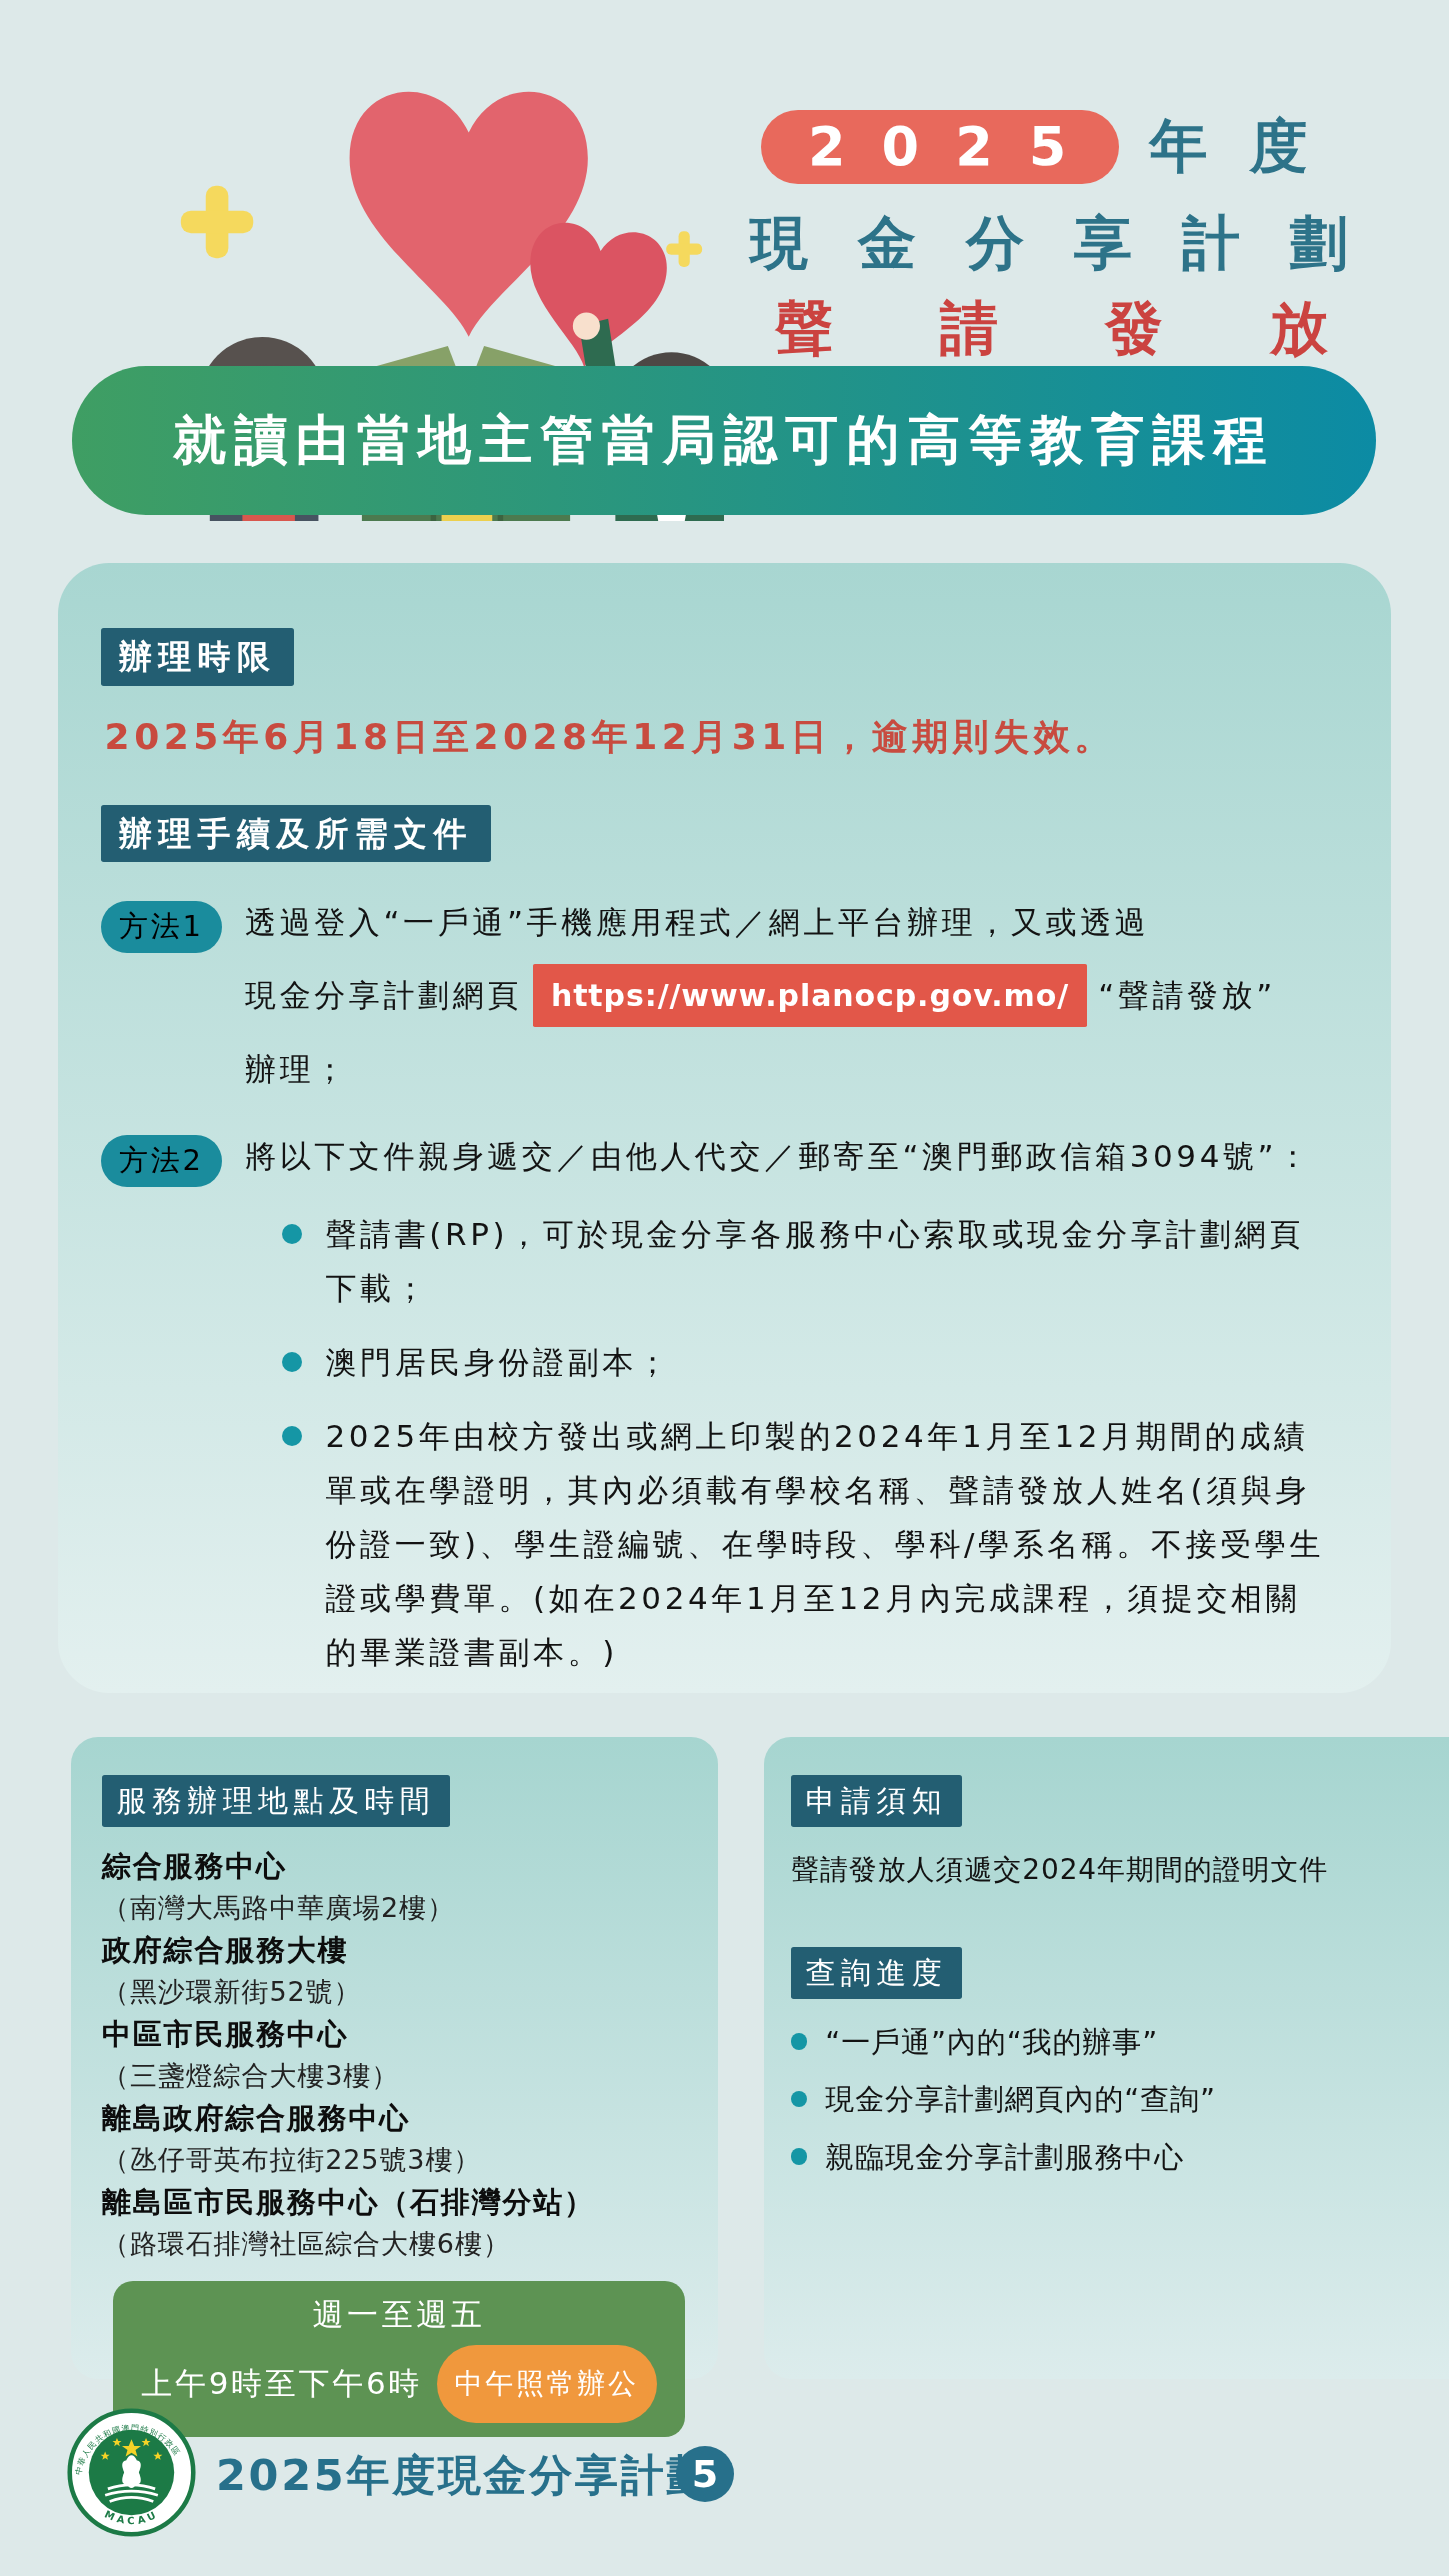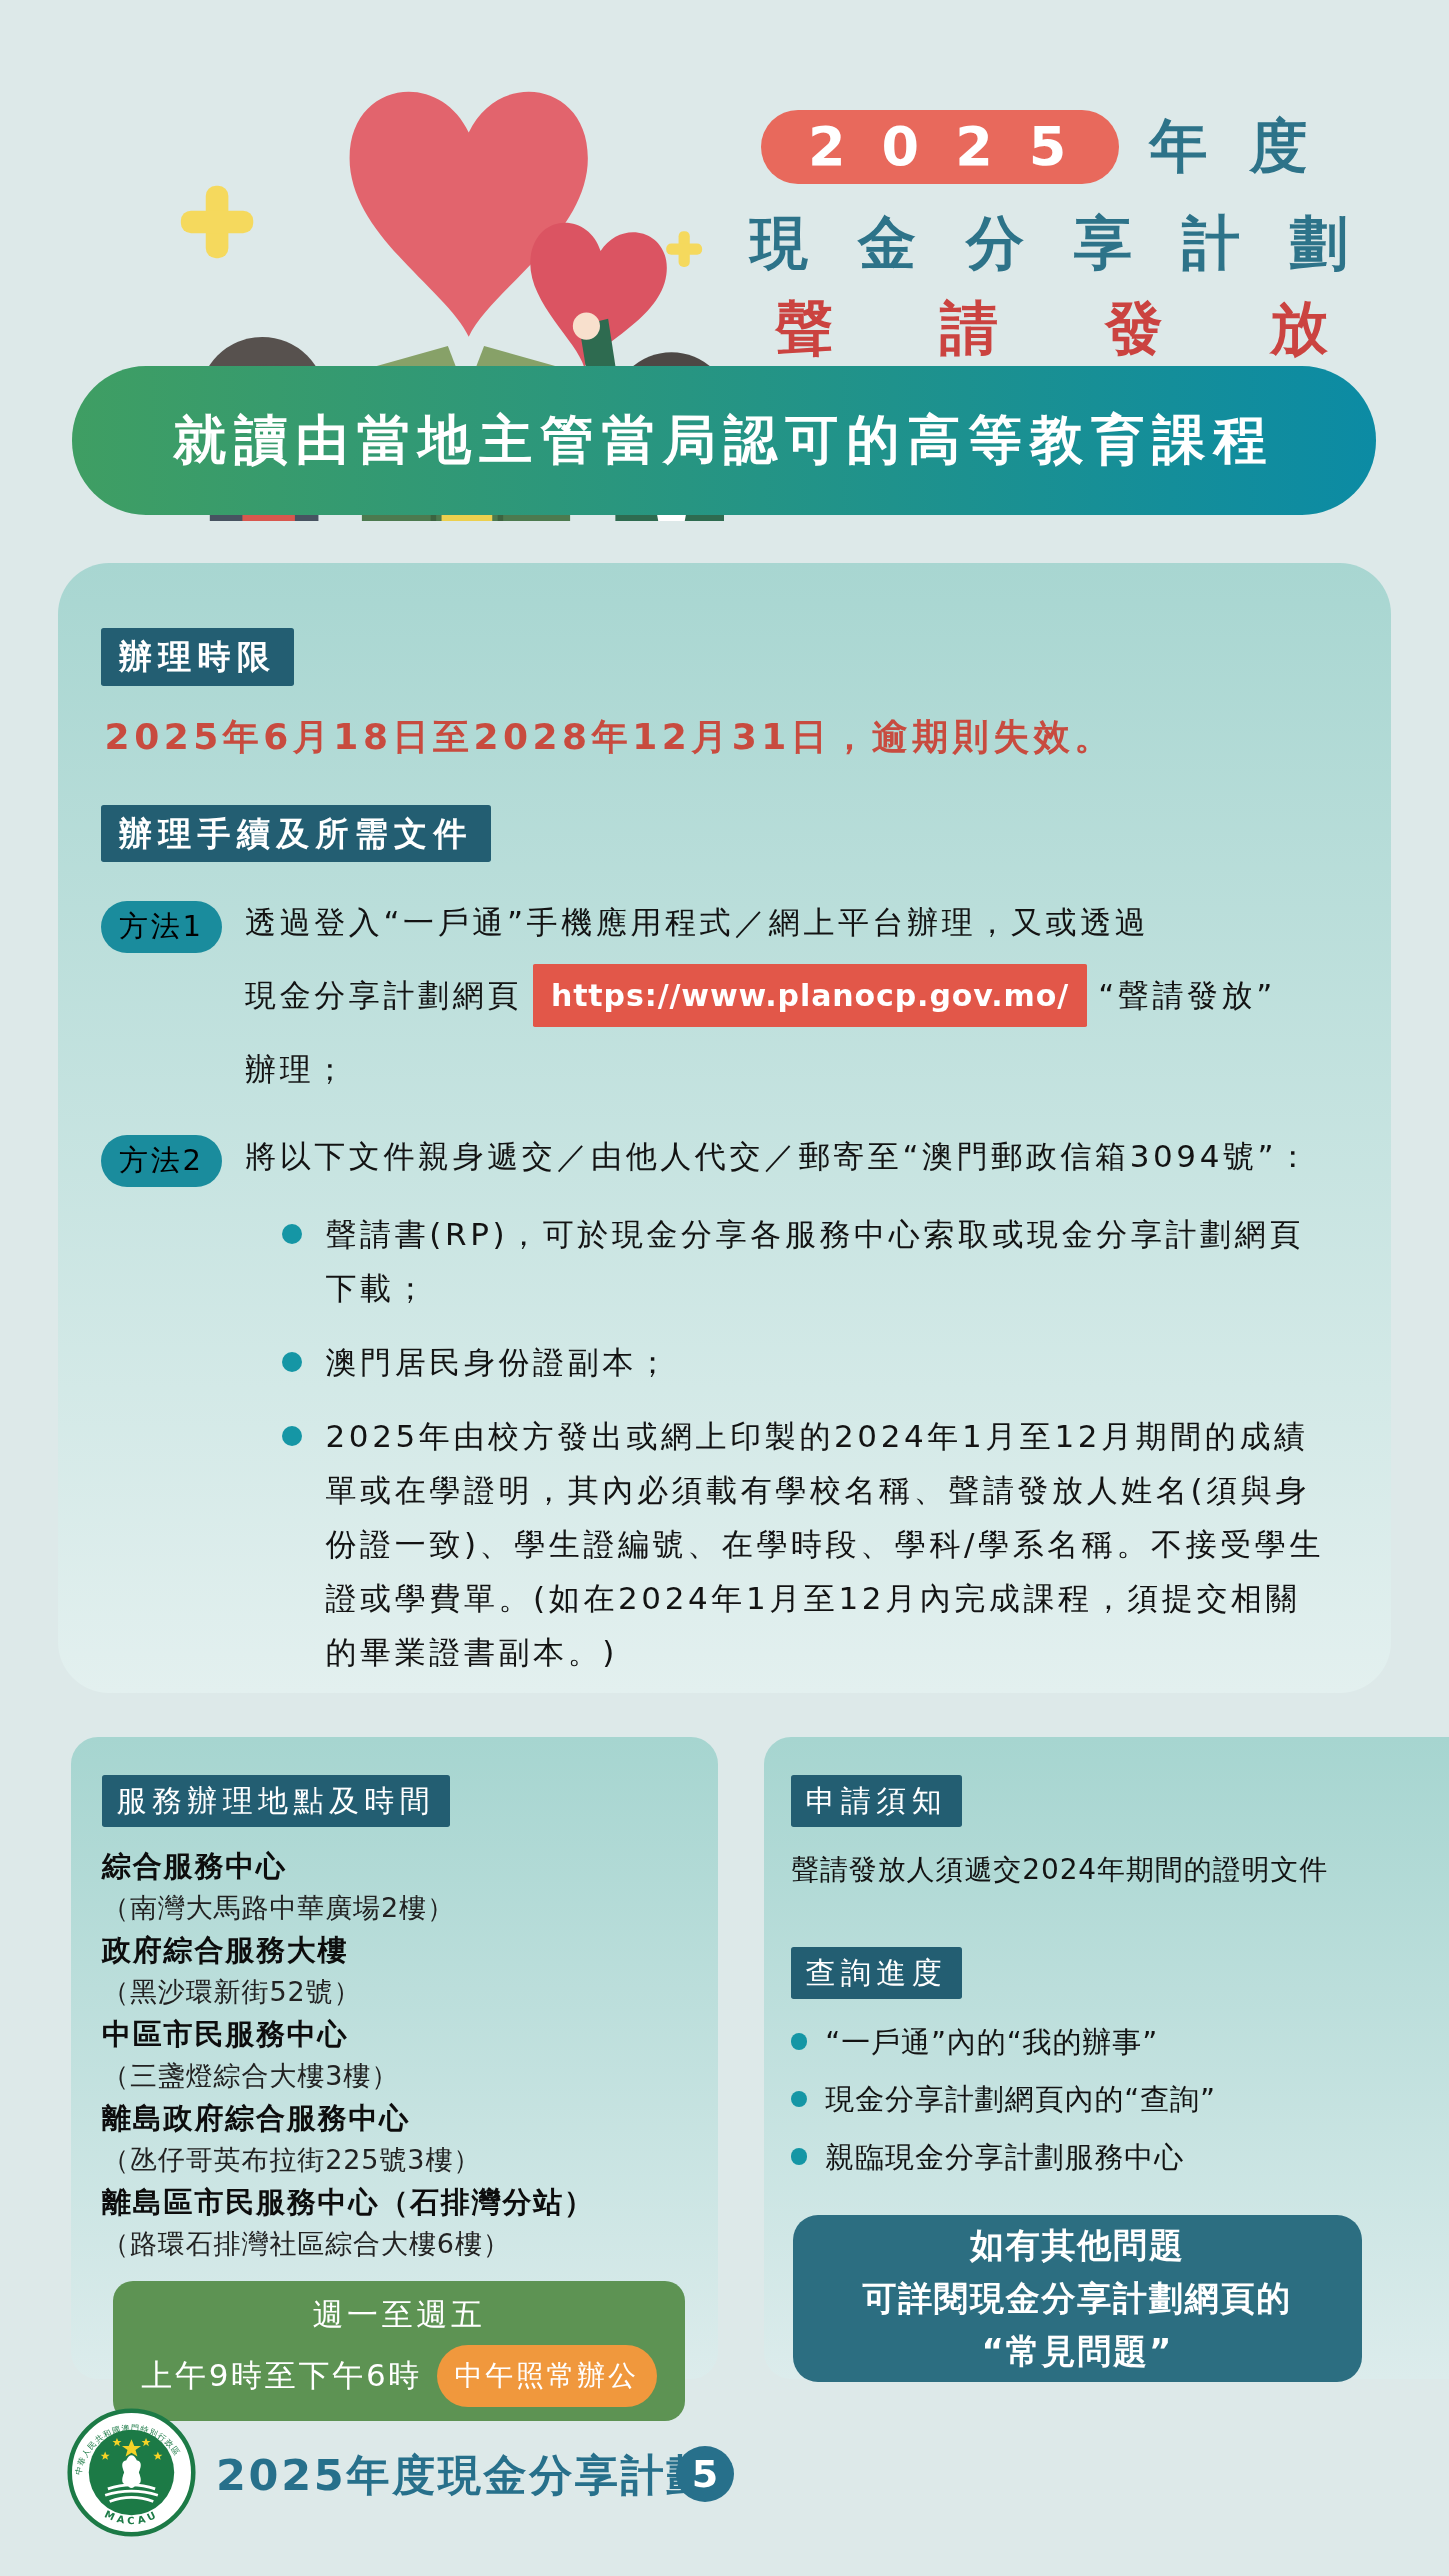--- a/index.html
+++ b/index.html
@@ -45,21 +45,21 @@
   .box-label{display:inline-block;background:#235e72;color:#fff;font-weight:normal;font-size:30px;
     letter-spacing:5.4px;padding:7.2px 14.5px;border-radius:2.7px;line-height:1.25;}
   .loc-list{margin-top:18px;}
   .loc-name{font-size:29px;font-weight:bold;color:#0d0d0d;letter-spacing:1.8px;line-height:42px;}
   .loc-addr{font-size:27px;color:#222;letter-spacing:0.9px;line-height:42px;}
   .sched{margin:16.3px 0 0 11px;width:572px;box-sizing:border-box;background:#5d9353;border-radius:20px;
     padding:12.7px 0 14.5px 0;text-align:center;}
   .sched-days{color:#fff;font-size:31px;letter-spacing:3.6px;}
   .sched-row{display:flex;align-items:center;justify-content:center;gap:14.5px;margin-top:9px;}
   .sched-hours{color:#fff;font-size:31px;letter-spacing:2.7px;}
-  .lunch-pill{background:#f0983d;color:#fff;font-size:28px;letter-spacing:2.7px;padding:12px 18px;
+  .lunch-pill{background:#f0983d;color:#fff;font-size:28px;letter-spacing:2.7px;padding:20px 18px;
     border-radius:905px;}
 
   .notice-box{position:absolute;left:764px;top:1737px;width:724px;height:642px;border-radius:27px;
     background:linear-gradient(180deg,#a6d5d0,#dcecec);box-sizing:border-box;padding:38px 23.5px 0 27px;}
   .notice-text{margin-top:22px;font-size:28px;color:#131313;letter-spacing:0.9px;line-height:1.5;}
   .prog-label{margin-top:56px;}
   .prog-list{margin-top:22px;}
   .prog-item{display:flex;align-items:flex-start;gap:18px;margin-top:14.5px;}
   .prog-dot{flex:none;width:16.3px;height:16.3px;border-radius:50%;background:#1596a5;margin-top:12.7px;}
   .prog-text{font-size:29px;color:#131313;letter-spacing:0.9px;line-height:43px;}
@@ -228,25 +228,20 @@
       <div class="prog-item">
         <span class="prog-dot"></span>
         <span class="prog-text">現金分享計劃網頁內的“查詢”</span>
       </div>
       <div class="prog-item">
         <span class="prog-dot"></span>
         <span class="prog-text">親臨現金分享計劃服務中心</span>
       </div>
     </div>
 
-    <div class="faq-box">
-      <div class="faq-line">如有其他問題</div>
-      <div class="faq-line">可詳閱現金分享計劃網頁的</div>
-      <div class="faq-line">“常見問題”</div>
-    </div>
   </div>
 
   <svg class="logo" viewBox="-71 -71 142 142">
     <defs>
       <path id="arcTop" d="M -56,10 A 56,56 0 0 1 56,10" fill="none"></path>
       <path id="arcBottom" d="M -40,40 A 56,56 0 0 0 40,40" fill="none"></path>
       <path id="star" d="M0,-10 L2.9,-3.1 10,-3.1 4.2,1.2 6.2,8.1 0,4 -6.2,8.1 -4.2,1.2 -10,-3.1 -2.9,-3.1 Z"></path>
     </defs>
     <circle cx="0" cy="0" r="68" fill="#ffffff" stroke="#1c7a46" stroke-width="5"></circle>
     <circle cx="0" cy="0" r="47" fill="#1c7a46"></circle>

